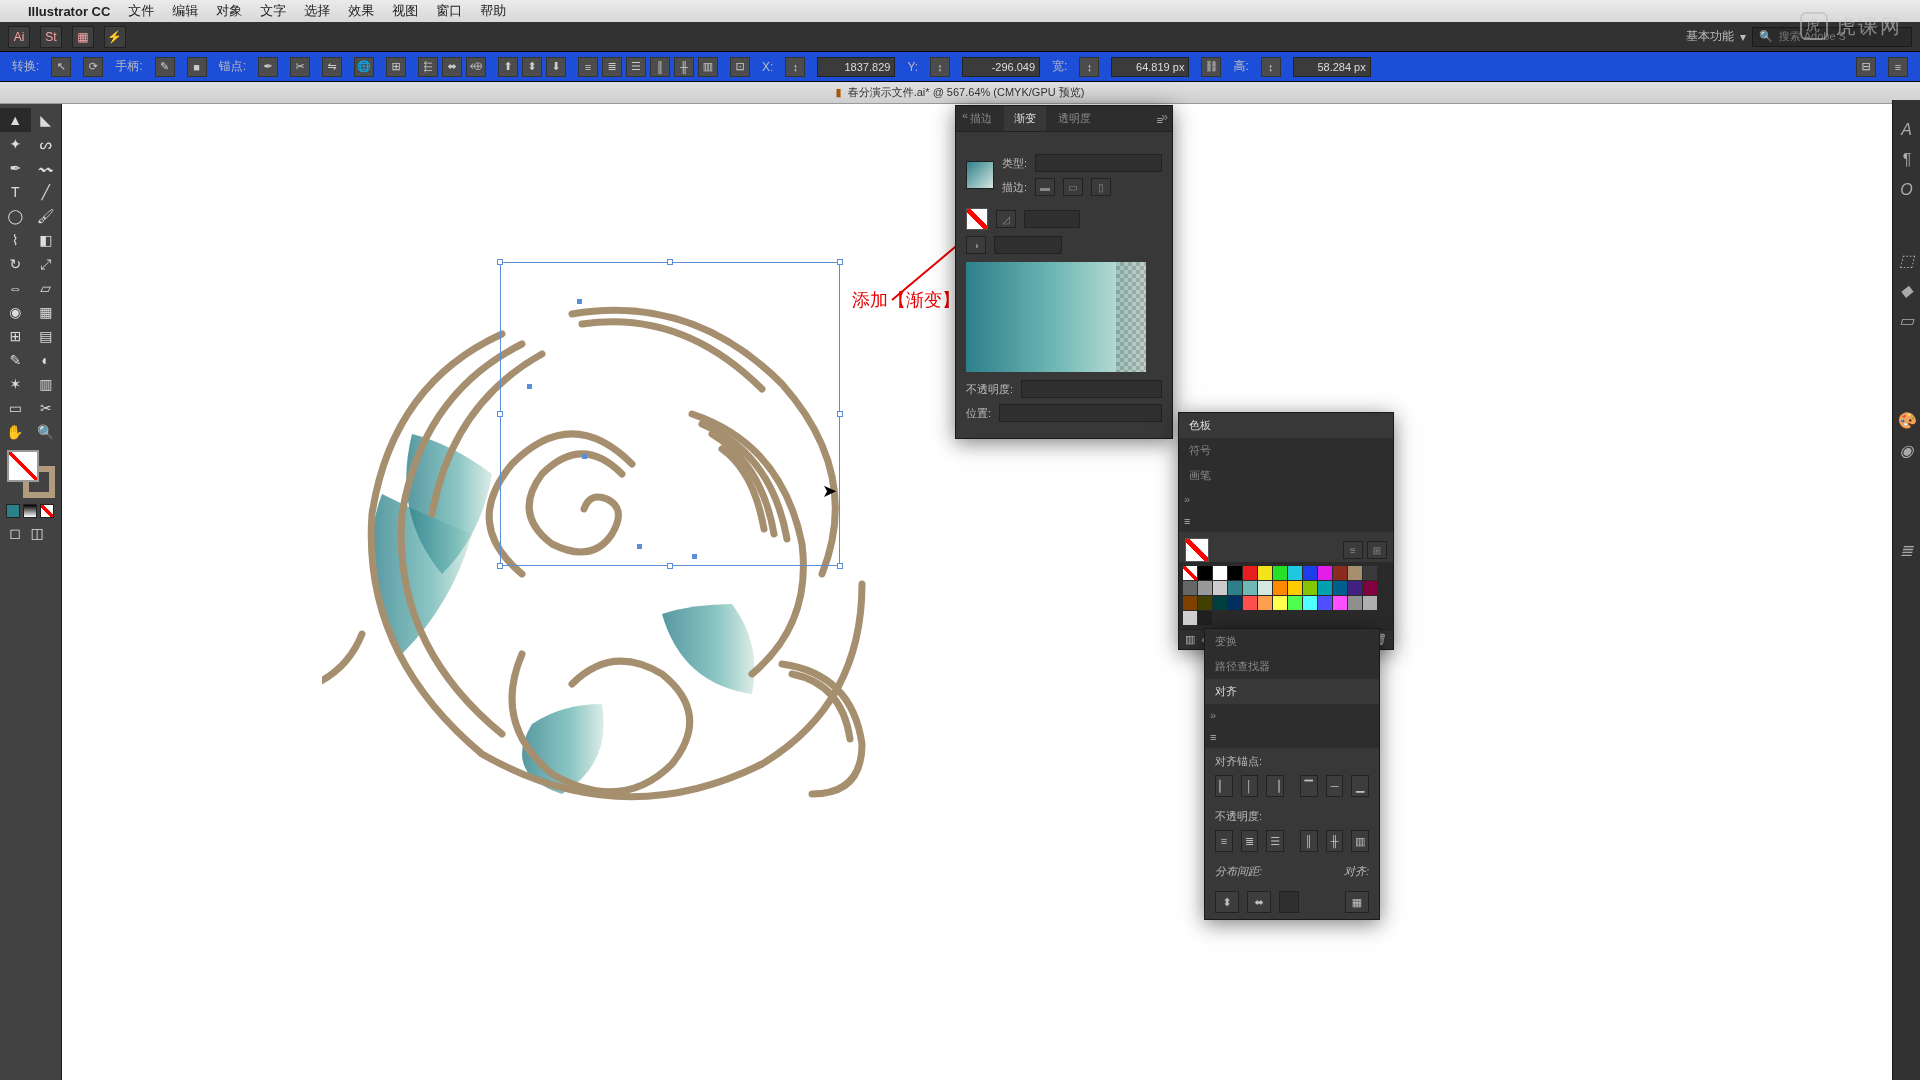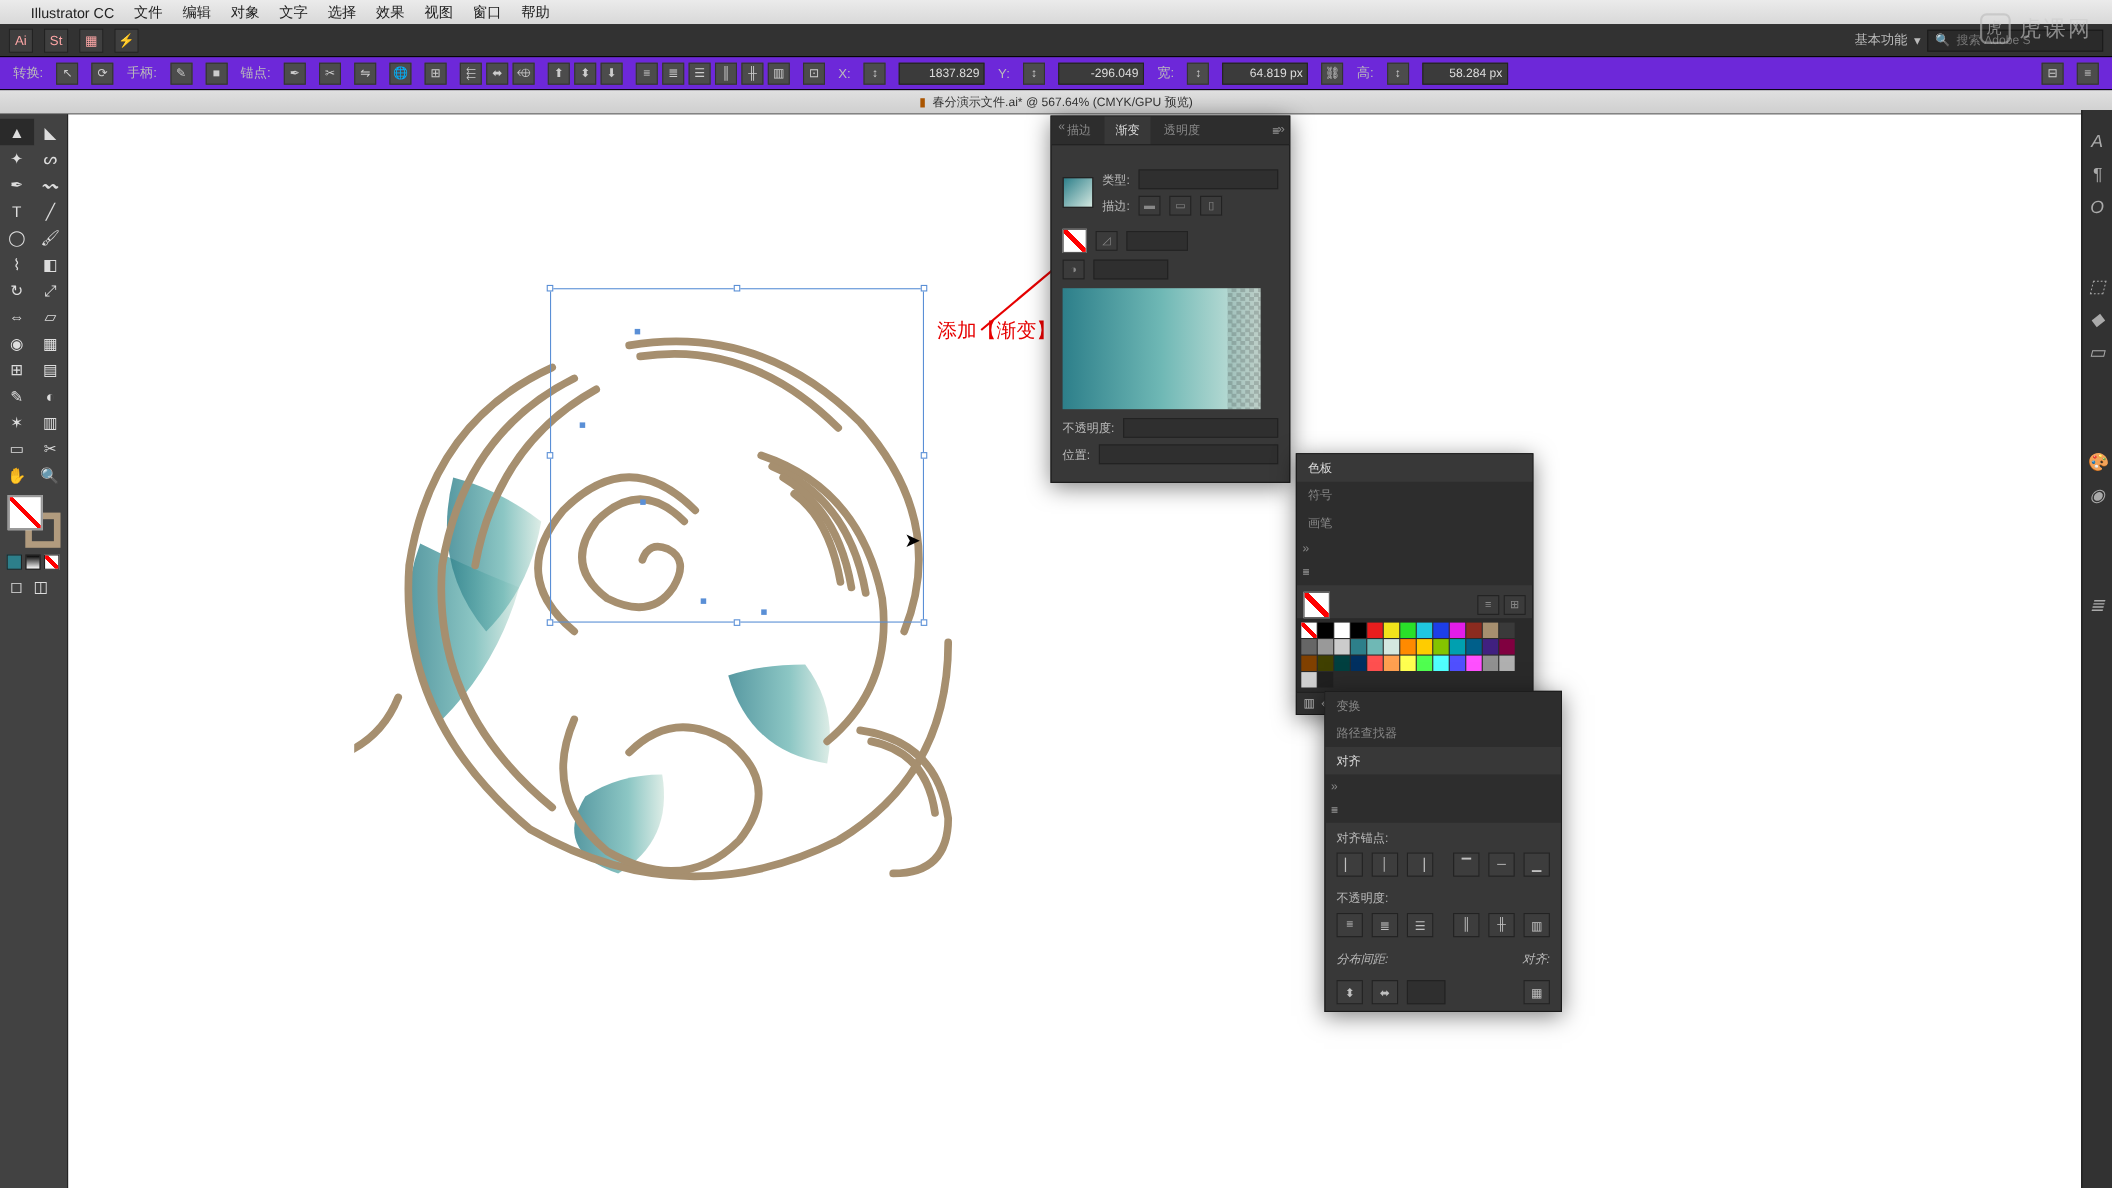--- a/index.html
+++ b/index.html
@@ -1,30 +1,30 @@
 <!DOCTYPE html>
 <html><head>
 <meta charset="utf-8">
 <style>
 * { margin: 0; padding: 0; box-sizing: border-box; font-family: -apple-system, "Helvetica Neue", Arial, sans-serif; }
 body { background: #1a1a1a; width: 1920px; height: 1080px; overflow: hidden; position: relative; }
 
 
 .menubar { height: 22px; background: linear-gradient(#ebebeb,#d8d8d8); display: flex; align-items: center; padding: 0 10px; font-size: 13px; color: #222; gap: 18px; }
 .menubar .apple { font-size: 15px; }
-.menubar .app-name { font-weight: 400; }
+.menubar .app-name { font-weight: 700; }
 
 
 .appbar { height: 30px; background: #323232; display: flex; align-items: center; padding: 0 8px; gap: 10px; border-bottom: 1px solid #000; }
 .appbar .sq { width: 22px; height: 22px; background: #3f3f3f; border: 1px solid #222; display: inline-flex; align-items: center; justify-content: center; color: #fca5a5; font-size: 12px; }
 .basic-fn { margin-left: auto; color: #bbb; font-size: 12px; display: flex; align-items: center; gap: 6px; }
 .searchbox { width: 160px; height: 20px; background: #2a2a2a; border: 1px solid #1a1a1a; color: #777; font-size: 11px; padding: 0 6px; display: flex; align-items: center; gap: 6px; }
 
 
-.ctrlbar { height: 30px; background: #6d28d9; display: flex; align-items: center; padding: 0 12px; gap: 12px; color: #ccc; font-size: 12px; border-bottom: 1px solid #000; }
+.ctrlbar { height: 30px; background: #1d4ed8; display: flex; align-items: center; padding: 0 12px; gap: 12px; color: #ccc; font-size: 12px; border-bottom: 1px solid #000; }
 .ctrlbar .lbl { color: #bbb; }
 .ctrlbar .ico { width: 20px; height: 20px; background: #4c4c4c; border: 1px solid #333; display: inline-flex; align-items: center; justify-content: center; color: #ccc; font-size: 11px; }
 .ctrlbar .grp { display: flex; gap: 4px; }
 .numfield { width: 78px; height: 20px; background: #3b3b3b; border: 1px solid #222; color: #ddd; font-size: 11px; display: flex; align-items: center; justify-content: flex-end; padding: 0 4px; }
 
 
 .doctab { height: 22px; background: linear-gradient(#e0e0e0,#cfcfcf); display: flex; align-items: center; justify-content: center; font-size: 11px; color: #333; border-bottom: 1px solid #999; }
 
 
 .main { position: absolute; top: 104px; left: 0; right: 0; bottom: 0; display: flex; }
@@ -423,21 +423,21 @@
     <span>◈</span>
     <span>☁</span>
     <span>▦</span>
     <span class="sp"></span>
     <span>📁</span>
     <span>▫</span>
     <span>🗑</span>
   </div>
 </div>
 
-<div class="align-panel" style="left:1204px; top:628px; width:216px;">
+<div class="align-panel" style="left:1204px; top:628px; width:176px;">
   <div class="ptabs" style="background:#2d2d2d;">
     <div class="ptab">变换</div>
     <div class="ptab">路径查找器</div>
     <div class="ptab act">对齐</div>
     <div style="margin-left:auto;padding:5px;color:#888;">»</div>
     <div style="padding:5px;">≡</div>
   </div>
   <div class="sect-lbl">对齐锚点:</div>
   <div class="al-row">
     <div class="al-btn">▏</div>

